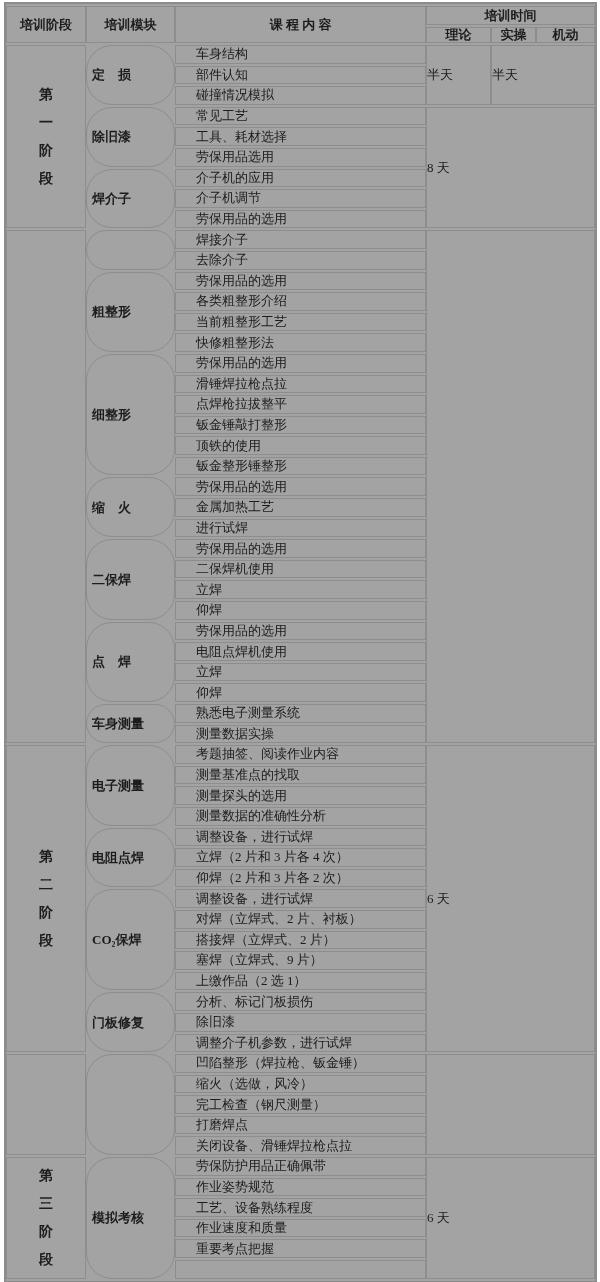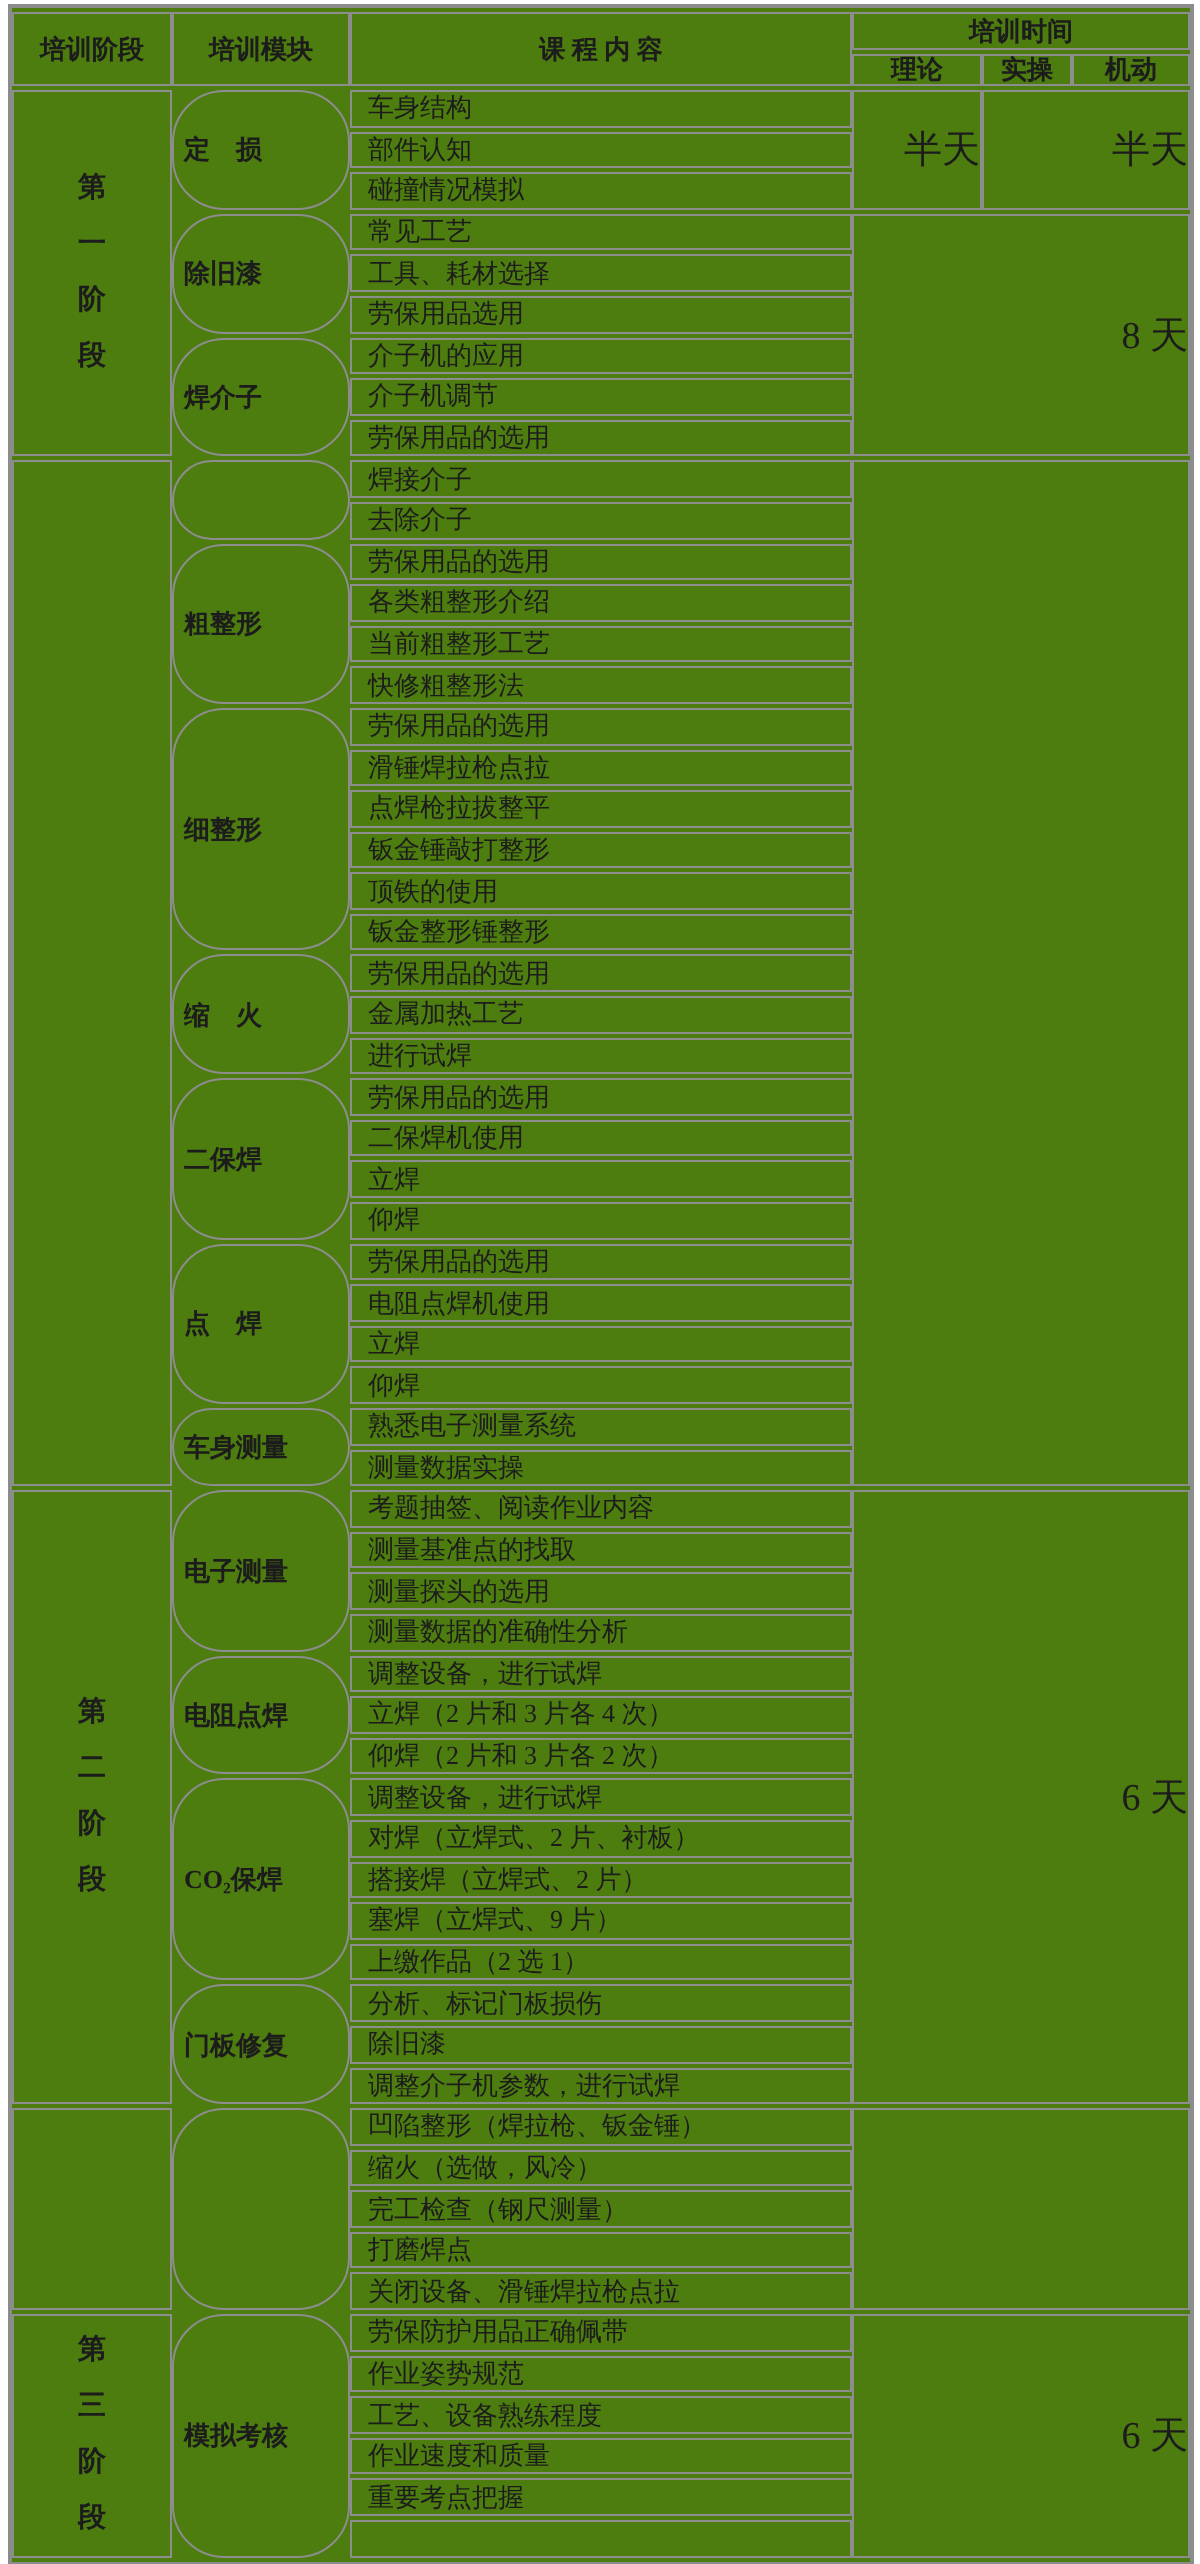--- a/index.html
+++ b/index.html
@@ -7,21 +7,21 @@
     width:600px;height:1282px;background:#ffffff;overflow:hidden;
     font-family:"Liberation Serif","DejaVu Serif",serif;color:#1c1c1c;
   }
   table{
     border-collapse:separate;
     border-spacing:0 2px;
     table-layout:fixed;
     width:589px;
     margin:2px 0 0 4px;
     border:2px solid #8c8c8c;
-    background:#4d7c0f;
+    background:#a3a3a3;
   }
   th,td{
     border:1px solid #8d8d8d;
     box-sizing:border-box;
     vertical-align:middle;
     overflow:hidden;
   }
   
   tr.h1 th{height:19px;}
   tr.h2 th{height:12px;}
@@ -32,25 +32,25 @@
     white-space:pre-line;line-height:28px;padding:0;
   }
   
   td.m{
     font-size:13px;font-weight:bold;text-align:left;
     padding:0 0 0 5px;line-height:15px;border-radius:26px;
   }
   
   td.c{
     font-size:13px;text-align:left;
-    padding:0 2px 0 8px;height:18.6px;line-height:14px;
+    padding:0 2px 0 20px;height:18.6px;line-height:14px;
   }
   
   td.t{
-    font-size:19px;text-align:right;padding:0;
+    font-size:13px;text-align:left;padding:0;
   }
 </style>
 </head>
 <body>
 
 <table>
   <colgroup>
     <col style="width:80px">
       <col style="width:89px">
       <col style="width:251px">

